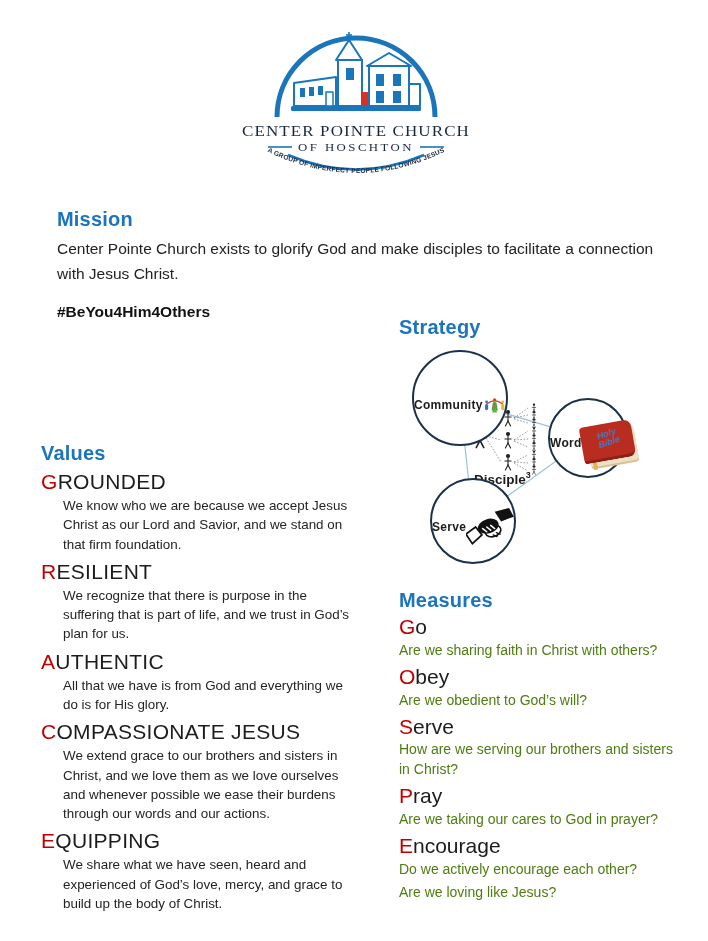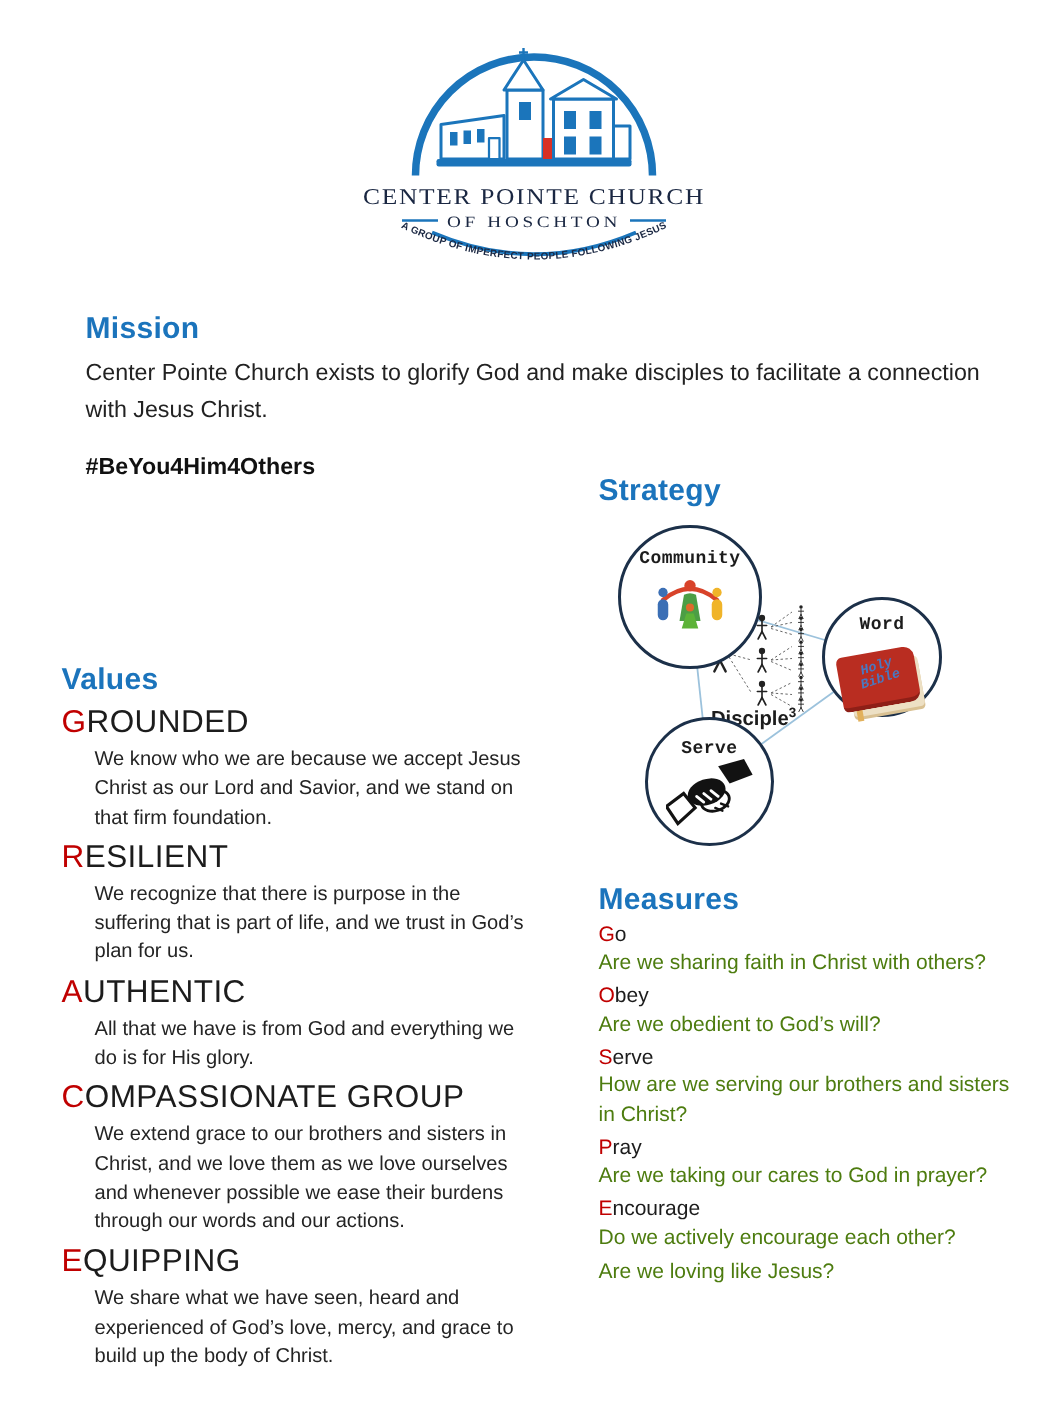--- a/index.html
+++ b/index.html
@@ -22,21 +22,21 @@
   .value-title { font-size:21px; color:#1c1c1c; letter-spacing:0.3px; line-height:1.3; }
   .initial { color:#C00000; }
   .value-desc { margin:1px 0 4px 22px; width:292px; font-size:13.4px; line-height:1.43; color:#242424; }
   
   .strategy-head { position:absolute; left:399px; top:300px; }
   .diagram { position:absolute; left:398px; top:330px; width:272px; height:230px; }
   .diagram svg.links { position:absolute; left:0; top:0; z-index:0; }
   .node {
     position:absolute; z-index:2; background:#ffffff;
     border:2.5px solid #1C3049; border-radius:50%;
-    display:flex; flex-direction:column; align-items:center; box-sizing:border-box;font-family:Liberation Mono, monospace;
+    display:flex; flex-direction:row; align-items:center; box-sizing:border-box;
   }
   .node-label { font-size:12px; font-weight:bold; color:#1c1c1c; letter-spacing:0.3px; }
   .node-community { left:14px; top:4px;  width:96px; height:96px; padding-top:13px; }
   .node-word      { left:150px; top:52px; width:80px; height:80px; padding-top:9px;justify-content:space-between; }
   .node-serve     { left:32px; top:132px; width:86px; height:86px; padding-top:12px; }
   .cluster { position:absolute; left:70px; top:56px; z-index:1; }
   .disciple-label { position:absolute; left:76px; top:124px; width:90px; z-index:1;
     font-size:13.5px; font-weight:bold; color:#1c1c1c; }
   .disciple-label sup { font-size:9px; }
   
@@ -44,21 +44,21 @@
   .book-pages { position:absolute; left:6px; top:7px; width:48px; height:34px; background:#EDE0C4;
     border-radius:3px; box-shadow:0 2px 0 #D9C193; }
   .book-cover { position:absolute; left:0; top:0; width:52px; height:34px; background:#B92D21;
     border-radius:4px 7px 7px 4px; border-bottom:3px solid #8E1F17; }
   .book-mark { position:absolute; left:8px; top:36px; width:4px; height:8px; background:#E2B15C; }
   .book-label { position:absolute; left:11px; top:6px; width:32px; transform:rotate(-8deg);
     font-size:9px; line-height:1.05; font-weight:bold; font-style:italic; color:#4A78C0; text-align:center; }
   
   .measures { position:absolute; left:399px; top:573px; width:302px; }
   .measure-item { margin-top:2px; }
-  .measure-title { font-size:14px; color:#1c1c1c; line-height:1.28; }
+  .measure-title { font-size:21px; color:#1c1c1c; line-height:1.28; }
   .measure-desc { margin:0 0 3px 0; width:282px; font-size:14px; line-height:1.42; color:#4d7c0f; }
   
   .footer-bar { position:absolute; left:10px; top:929px; width:688px; height:8px; background:#2E75B6; }
 </style>
 </head>
 <body>
 
 <div class="page">
 
   <div class="logo-wrap">
@@ -223,21 +223,21 @@
       <div class="value-title"><span class="initial">R</span><span>ESILIENT</span></div>
       <div class="value-desc">We recognize that there is purpose in the suffering that is part of life, and we trust in God’s plan for us.</div>
     </div>
 
     <div class="value-item">
       <div class="value-title"><span class="initial">A</span><span>UTHENTIC</span></div>
       <div class="value-desc">All that we have is from God and everything we do is for His glory.</div>
     </div>
 
     <div class="value-item">
-      <div class="value-title"><span class="initial">C</span><span>OMPASSIONATE GROUP</span></div>
+      <div class="value-title"><span class="initial">C</span><span>OMPASSIONATE JESUS</span></div>
       <div class="value-desc">We extend grace to our brothers and sisters in Christ, and we love them as we love ourselves and whenever possible we ease their burdens through our words and our actions.</div>
     </div>
 
     <div class="value-item">
       <div class="value-title"><span class="initial">E</span><span>QUIPPING</span></div>
       <div class="value-desc">We share what we have seen, heard and experienced of God’s love, mercy, and grace to build up the body of Christ.</div>
     </div>
   </div>
 
   <div class="measures">

